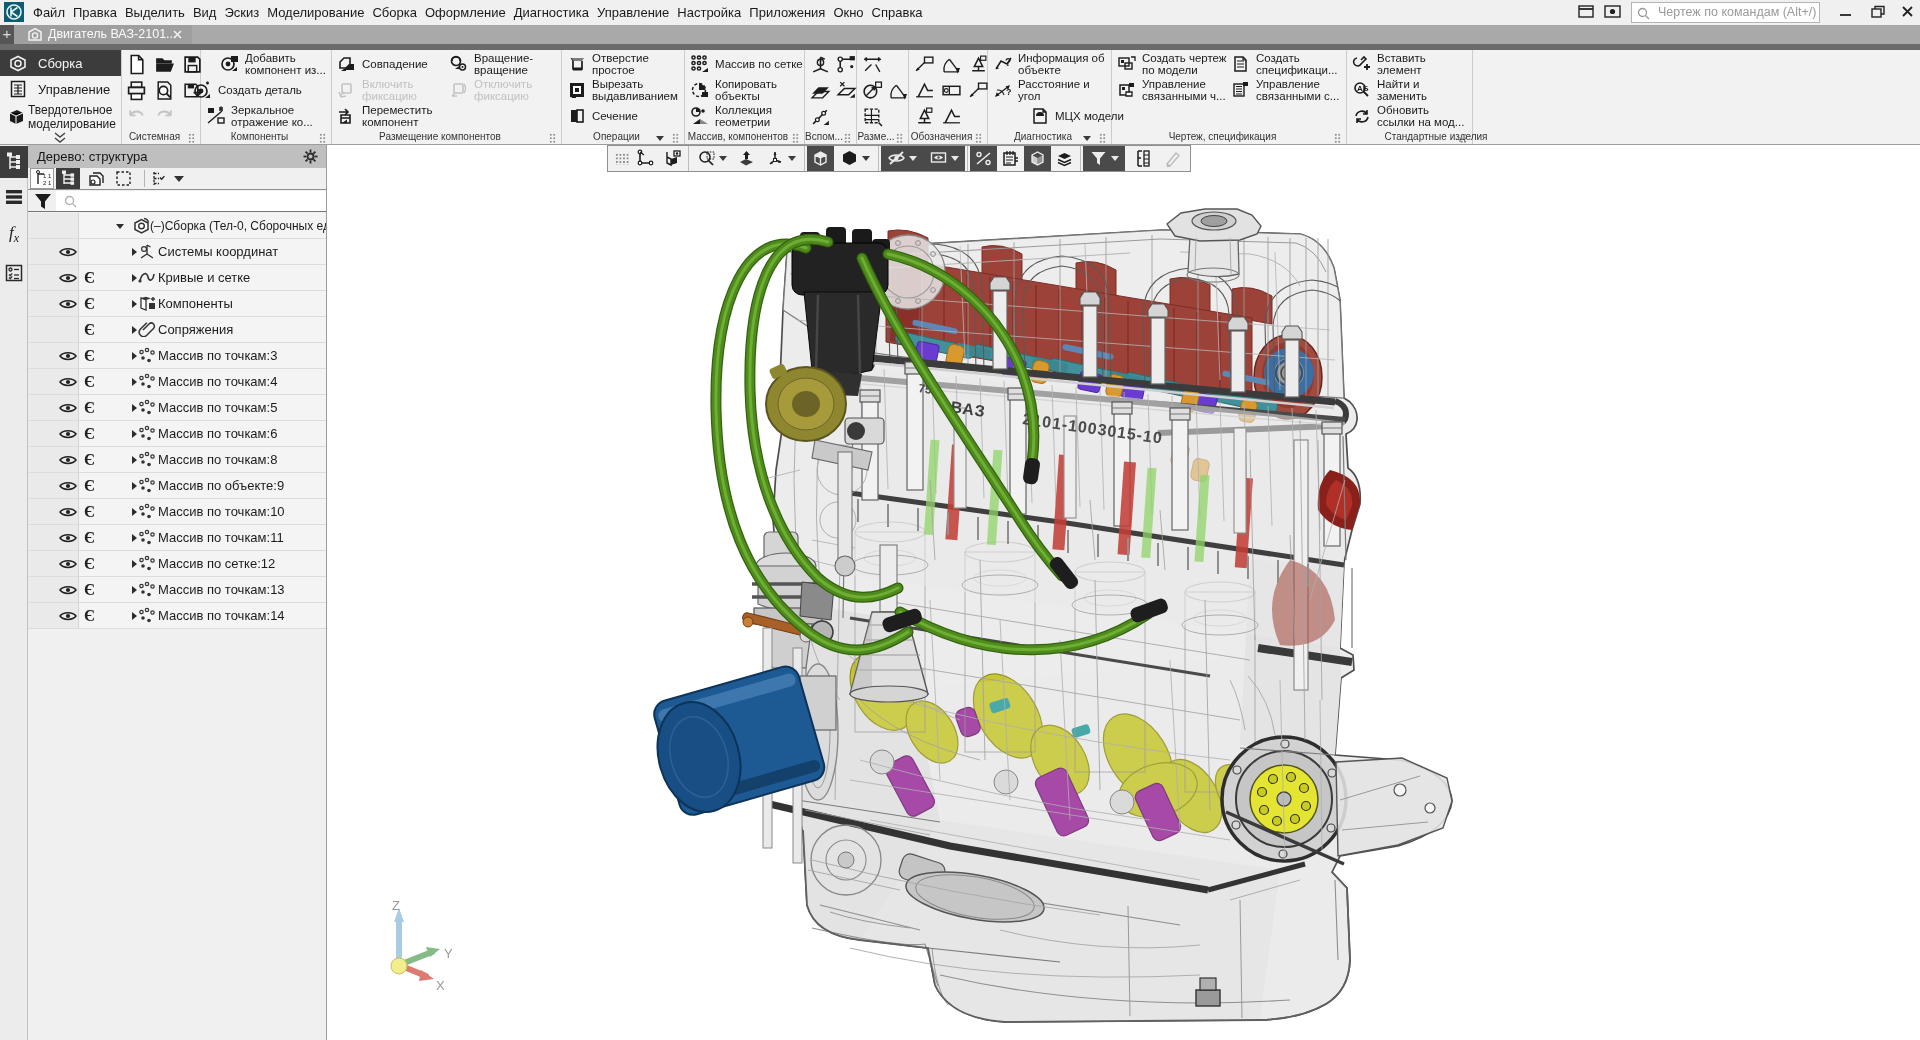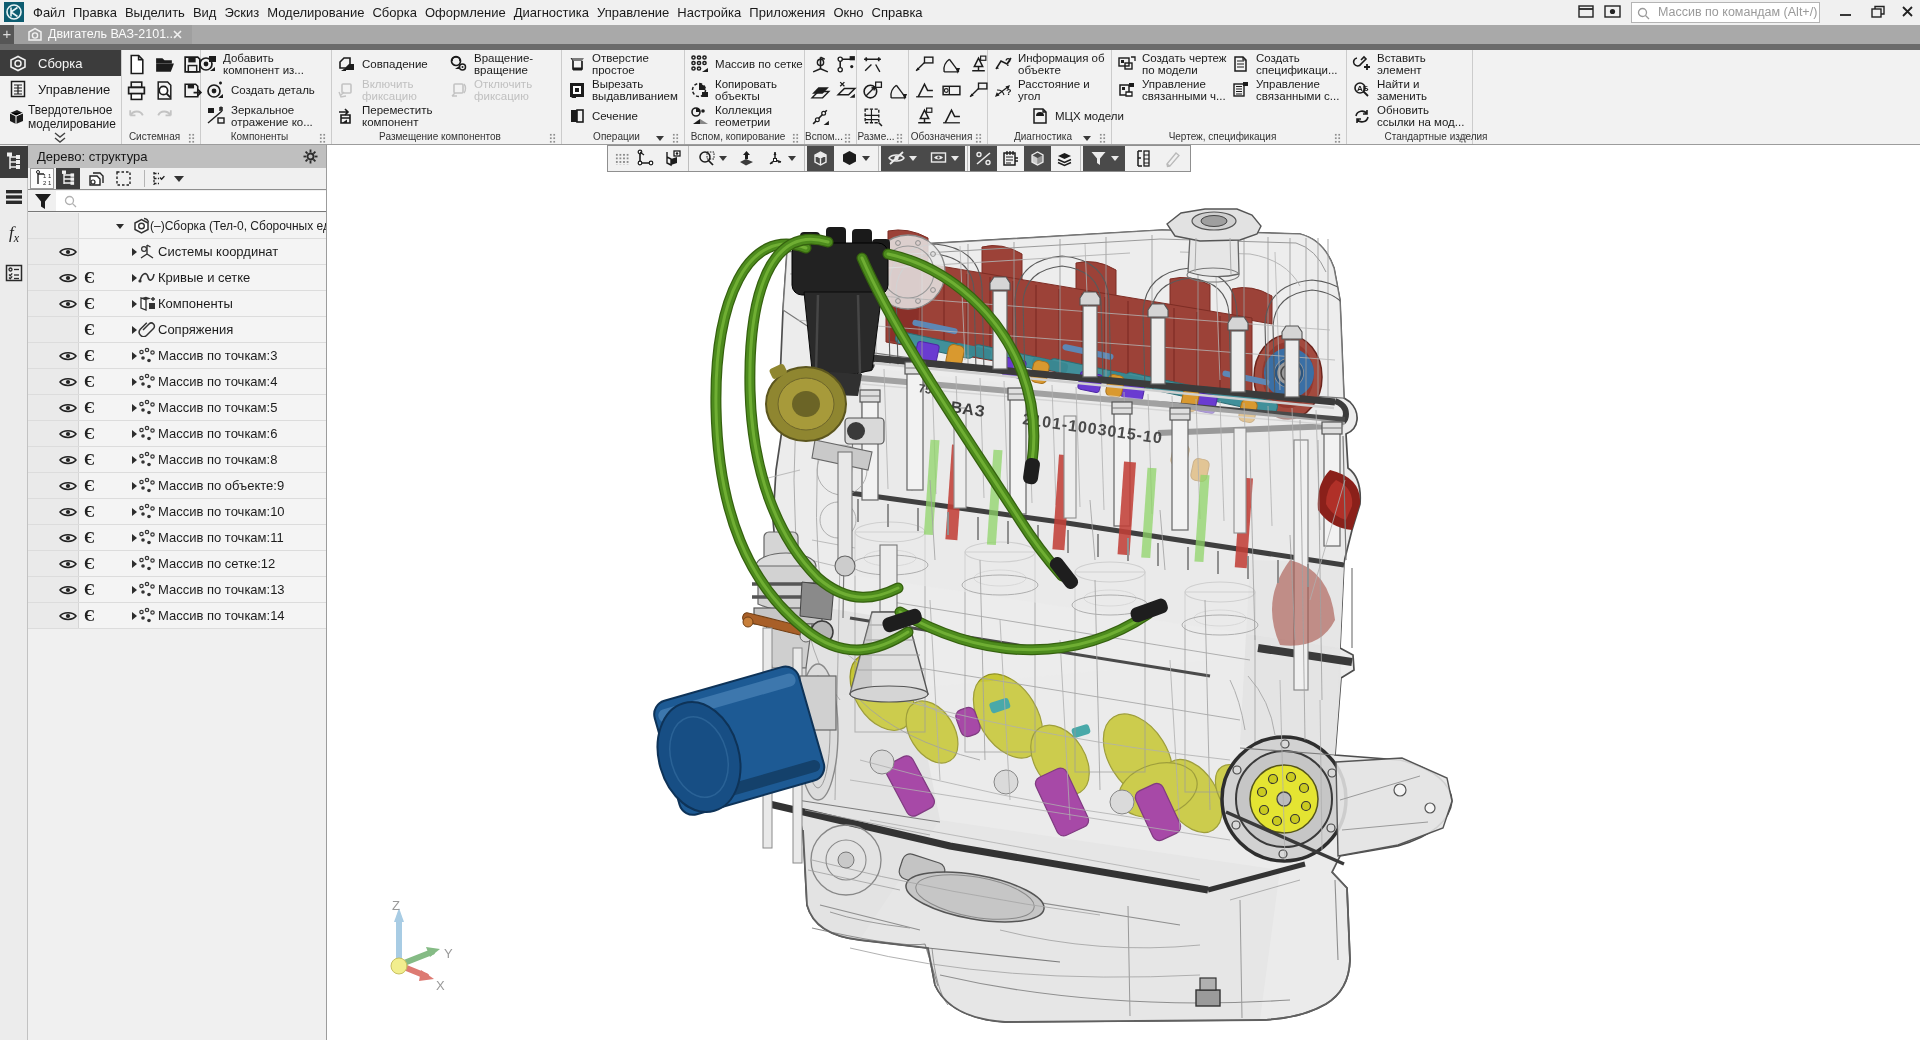--- a/index.html
+++ b/index.html
@@ -396,21 +396,21 @@
       <span>Справка</span>
   </div>
   <svg class="winbtn" style="left:1578px" width="17" height="16">
       <rect x="1" y="2" width="14" height="11" fill="none" stroke="#222" stroke-width="1.4"></rect>
       <line x1="1" y1="5" x2="15" y2="5" stroke="#222" stroke-width="1.8"></line>
     </svg>
   <svg class="winbtn" style="left:1604px" width="18" height="16">
       <rect x="1" y="2" width="15" height="11" fill="none" stroke="#222" stroke-width="1.4"></rect>
       <circle cx="8.5" cy="7.5" r="2.6" fill="#222"></circle>
     </svg>
-  <div id="srchbox">Массив по командам (Alt+/)</div>
+  <div id="srchbox">Чертеж по командам (Alt+/)</div>
   <svg class="winbtn" style="left:1637px;top:7px;z-index:60" width="14" height="14">
       <circle cx="5.5" cy="5.5" r="4" fill="none" stroke="#9a9a9a" stroke-width="1.3"></circle>
       <line x1="8.5" y1="8.5" x2="12" y2="12" stroke="#9a9a9a" stroke-width="1.3"></line>
     </svg>
   <svg class="winbtn" style="left:1838px" width="16" height="16">
       <line x1="2" y1="11" x2="13" y2="11" stroke="#222" stroke-width="1.8"></line>
     </svg>
   <svg class="winbtn" style="left:1870px" width="18" height="16">
       <rect x="2" y="5" width="9" height="8" fill="none" stroke="#222" stroke-width="1.4"></rect>
       <path d="M5,5 V2.5 H14 V10 H11" fill="none" stroke="#222" stroke-width="1.4"></path>
@@ -495,30 +495,30 @@
         <path d="M11,12 H18 M15,9 L18,12 L15,15" fill="none" stroke="#1c1c1c" stroke-width="1.6"></path>
       </svg></div>
 <div class="ricon" style="left:126px;top:56px"><svg width="21" height="21" viewBox="0 0 20 20">
         <path d="M4,9 C7,4 14,4 16,9 M4,9 L4,4 M4,9 L9,9" fill="none" stroke="#c3c3c3" stroke-width="1.7"></path>
       </svg></div>
 <div class="ricon" style="left:154px;top:56px"><svg width="21" height="21" viewBox="0 0 20 20">
         <path d="M16,9 C13,4 6,4 4,9 M16,9 L16,4 M16,9 L11,9" fill="none" stroke="#c3c3c3" stroke-width="1.7"></path>
       </svg></div>
 <div class="rlabel" style="left:121px;width:67px;white-space:nowrap">Системная</div>
 <div class="rgrip" style="left:188px"></div>
-<div class="rentry" style="left:198px;top:2px;height:24px">
+<div class="rentry" style="left:220px;top:2px;height:24px">
       <svg width="20" height="20" viewBox="0 0 20 20">
         <circle cx="8" cy="10" r="6" fill="none" stroke="#1c1c1c" stroke-width="1.7"></circle>
         <circle cx="8" cy="10" r="2.4" fill="#1c1c1c"></circle>
         <rect x="11" y="2" width="7" height="6" fill="#1c1c1c"></rect>
         <path d="M12,17 l5,0 0,-4 z" fill="#1c1c1c"></path>
       </svg>
       <span>Добавить<br>компонент из...</span>
     </div>
-<div class="rentry" style="left:206px;top:28px;height:24px">
+<div class="rentry" style="left:193px;top:28px;height:24px">
       <svg width="20" height="20" viewBox="0 0 20 20">
         <circle cx="8" cy="11" r="6" fill="none" stroke="#1c1c1c" stroke-width="1.7"></circle>
         <circle cx="8" cy="11" r="2.4" fill="#1c1c1c"></circle>
         <path d="M13,3 h3 m-1.5,-1.5 v3" stroke="#1c1c1c" stroke-width="1.6"></path>
         <path d="M12,18 l5,0 0,-4 z" fill="#1c1c1c"></path>
       </svg>
       <span>Создать деталь</span>
     </div>
 <div class="rentry" style="left:206px;top:54px;height:24px">
       <svg width="20" height="20" viewBox="0 0 20 20">
@@ -628,21 +628,21 @@
 <div class="rentry" style="left:690px;top:54px;height:24px">
       <svg width="20" height="20" viewBox="0 0 20 20">
         <circle cx="6" cy="6" r="4" fill="none" stroke="#1c1c1c" stroke-width="1.6"></circle>
         <path d="M6,2 a4,4 0 0,1 4,4 l-4,0 z" fill="#1c1c1c"></path>
         <circle cx="13" cy="5" r="1.8" fill="#1c1c1c"></circle>
         <path d="M3,18 l7,0 0,-5 z" fill="#1c1c1c"></path>
         <path d="M10,13 l8,5 -8,0 z" fill="#1c1c1c" fill-opacity=".5"></path>
       </svg>
       <span>Коллекция<br>геометрии</span>
     </div>
-<div class="rlabel" style="left:684px;width:108px;white-space:nowrap">Вспом, копирование</div>
+<div class="rlabel" style="left:684px;width:108px;white-space:nowrap">Массив, компонентов</div>
 <div class="rgrip" style="left:792px"></div>
 <div class="ricon" style="left:810px;top:4px"><svg width="21" height="21" viewBox="0 0 20 20">
         <path d="M10,3 V14 M10,14 L3,17 M10,14 L17,17 M10,3 l4,2" fill="none" stroke="#1c1c1c" stroke-width="1.5"></path>
         <circle cx="10" cy="8" r="3" fill="none" stroke="#1c1c1c" stroke-width="1.3"></circle>
       </svg></div>
 <div class="ricon" style="left:836px;top:4px"><svg width="21" height="21" viewBox="0 0 20 20">
         <path d="M4,15 L4,5 L15,5" fill="none" stroke="#1c1c1c" stroke-width="1.5"></path>
         <circle cx="4" cy="15" r="2" fill="#fff" stroke="#1c1c1c" stroke-width="1.3"></circle>
         <circle cx="4" cy="5" r="2" fill="#fff" stroke="#1c1c1c" stroke-width="1.3"></circle>
         <rect x="13" y="2" width="5" height="4" fill="#1c1c1c"></rect>

